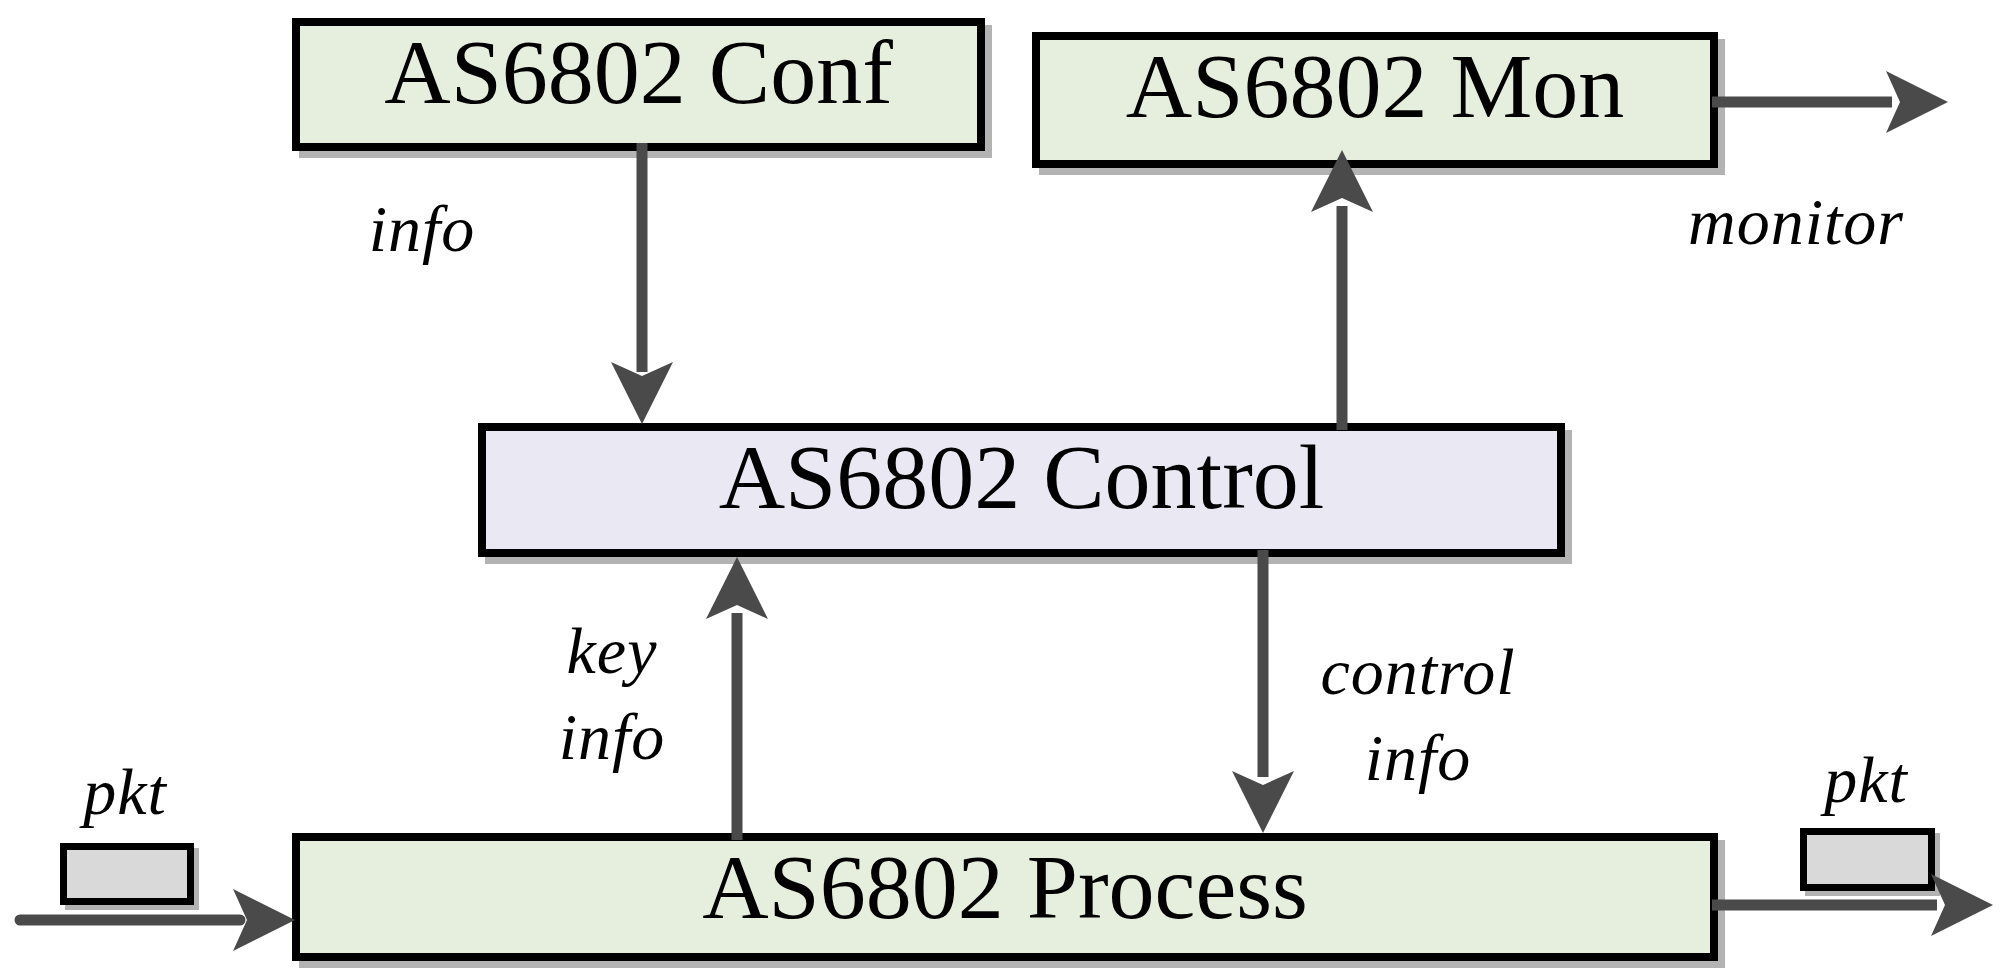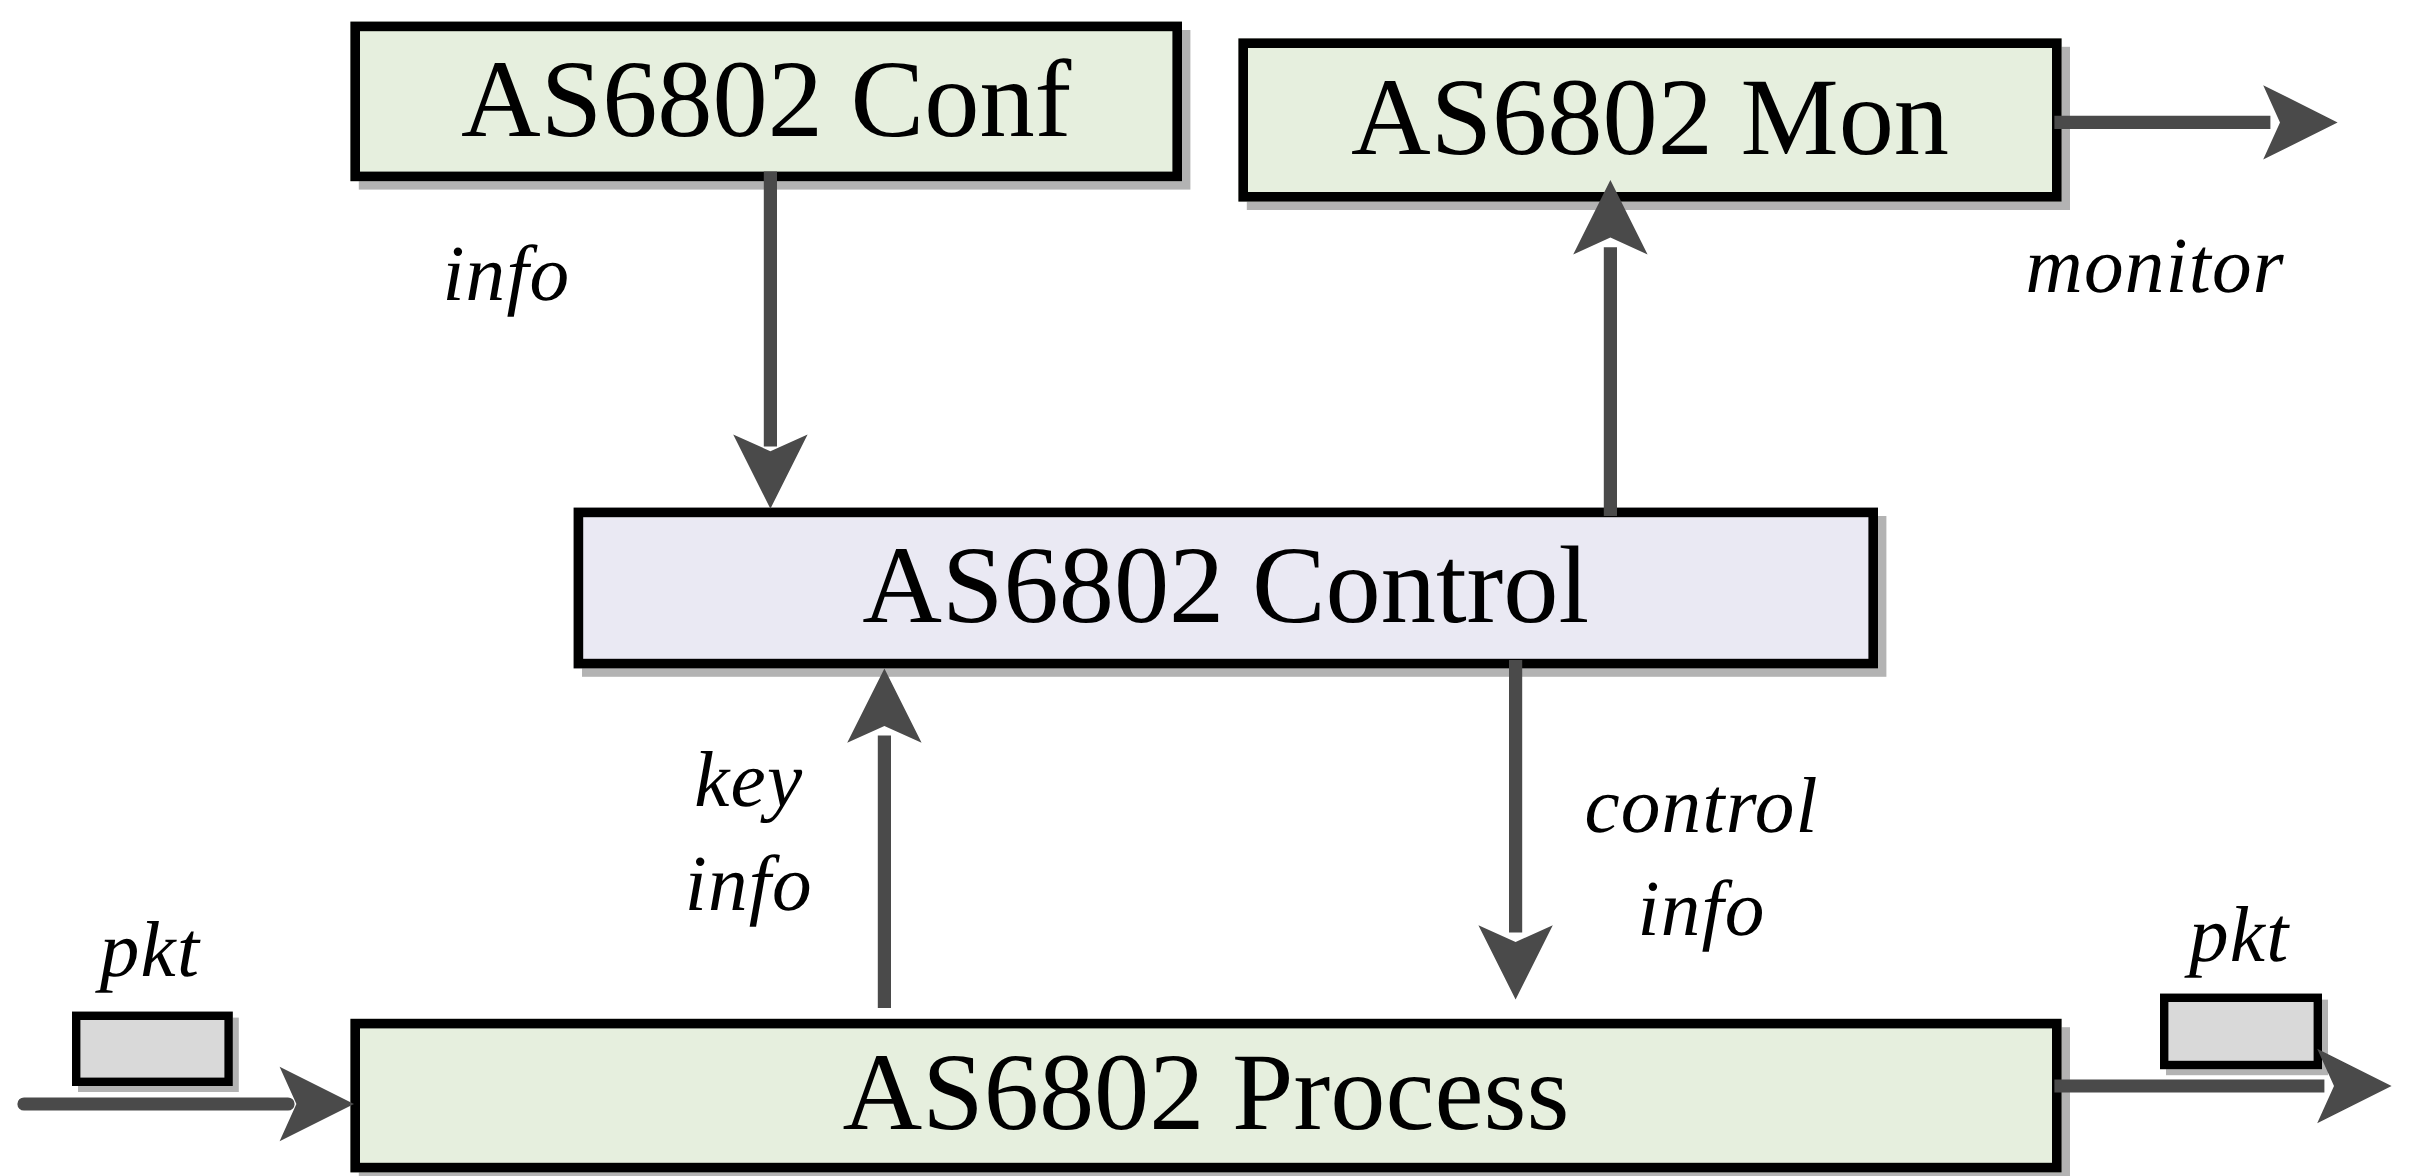--- a/index.html
+++ b/index.html
@@ -9,37 +9,37 @@
     font-family: "Liberation Serif", "DejaVu Serif", serif;
     overflow: hidden;
   }
   .canvas { position: relative; width: 2016px; height: 980px; background: var(--background-white, #fff); }
 
   
   .node {
     position: absolute;
     box-sizing: border-box;
     border: 8px solid var(--border-black, #000);
-    display: flex; align-items: center; justify-content: center;
+    display: flex; justify-content: center;
     z-index: 1;
     box-shadow: 7px 7px 0 var(--shadow-gray, #b3b3b3);
   }
   .node .node-label {
     font-size: 92px; line-height: 1;
     color: #000; white-space: nowrap;
     padding-bottom: 6px;
   }
   .fill-green    { background: var(--box-green, #e6efde); }
   .fill-lavender { background: var(--box-lavender, #eae9f3); }
   .fill-gray     { background: var(--pkt-gray, #d9d9d9); }
 
   #node-conf    { left: 292px;  top: 18px;  width: 693px;  height: 133px; }
   #node-mon     { left: 1032px; top: 32px;  width: 686px;  height: 136px; }
   #node-control { left: 478px;  top: 423px; width: 1087px; height: 134px; font-family: Liberation Serif, serif; }
-  #node-process { left: 292px;  top: 833px; width: 1426px; height: 128px; margin-top: 16px; }
+  #node-process { left: 292px;  top: 833px; width: 1426px; height: 128px; }
 
   .pkt-box { border-width: 7px; box-shadow: 5px 5px 0 var(--shadow-gray, #b3b3b3); }
   #node-pkt-in  { left: 60px;   top: 843px; width: 134px; height: 62px; }
   #node-pkt-out { left: 1800px; top: 828px; width: 135px; height: 63px; }
 
   
   svg.arrows { position: absolute; left: 0; top: 0; z-index: 2; }
   .shaft { stroke: var(--arrow-gray, #4a4a4a); stroke-width: 11px; fill: none; }
   .shaft.round { stroke-linecap: round; }
   .head  { fill: var(--arrow-gray, #4a4a4a); stroke: none; }
@@ -49,21 +49,21 @@
     position: absolute;
     z-index: 3;
     font-style: italic;
     font-size: 66px; line-height: 86px;
     color: #000;
     text-align: center;
     white-space: nowrap;
     letter-spacing: 1px;
   }
   #label-configuration { left: 147px;  top: 186px; width: 550px; }
-  #label-key           { left: 474px;  top: 608px; width: 300px; }
+  #label-key           { left: 462px;  top: 608px; width: 300px; }
   #label-control-info  { left: 1268px; top: 629px; width: 300px; }
   #label-monitor       { left: 1646px; top: 146px; width: 300px; line-height: 80px; margin-top: 36px; }
   #label-pkt-in        { left: 55px;   top: 752px; width: 140px; line-height: 80px; }
   #label-pkt-out       { left: 1796px; top: 740px; width: 140px; line-height: 80px; }
 </style>
 </head>
 <body>
 
 <div class="canvas">
 

